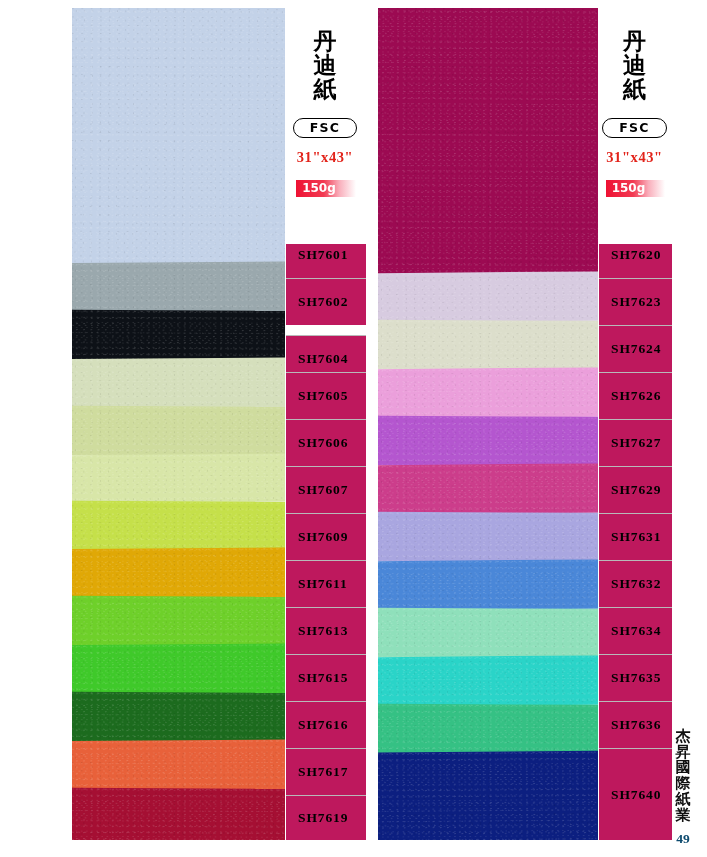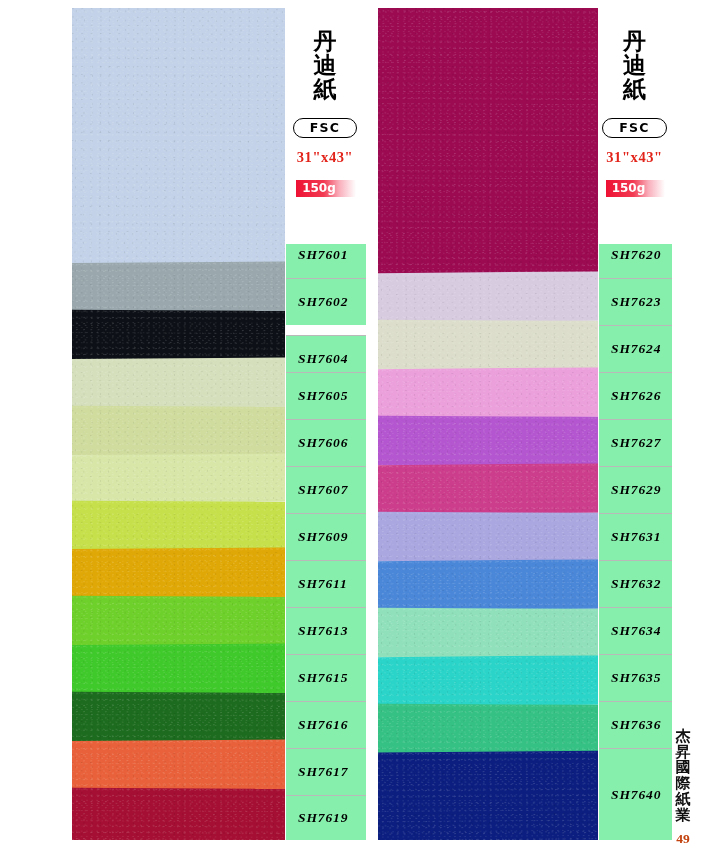--- a/index.html
+++ b/index.html
@@ -69,22 +69,21 @@
   .tilt-a { transform: rotate(-0.45deg) scale(1.03); }
   .tilt-b { transform: rotate(0.3deg)  scale(1.03); }
 
   
   .label-row {
     position: absolute;
     left: 0; right: 4px;
     display: flex;
     align-items: center;
     border-top: 1px solid #b9b9b9;
-    background: #86efac;
-    font-style: italic;
+    background: #be185d;
   }
   .label-row .code {
     font-family: "Liberation Serif", serif;
     font-size: 13.5px;
     font-weight: 700;
     letter-spacing: .9px;
     color: #000000;
     padding-left: 12px;
     white-space: nowrap;
   }
@@ -159,21 +158,21 @@
     line-height: 1.06;
     color: #111111;
     letter-spacing: 0;
   }
   #footer .wm span { display: block; }
   #footer .pageno {
     margin-top: 7px;
     font-family: "Liberation Serif", serif;
     font-size: 13.5px;
     font-weight: 700;
-    color: #c2410c;
+    color: #0c4a6e;
   }
 </style>
 </head>
 <body>
 
 <div id="page">
 
   <div class="panel" id="panel-left">
     <div class="swatch-col">
         <div class="swatch tilt-b" title="SH7601" style="top: 0px; height: 255px; background: rgb(195, 210, 232);"></div>

